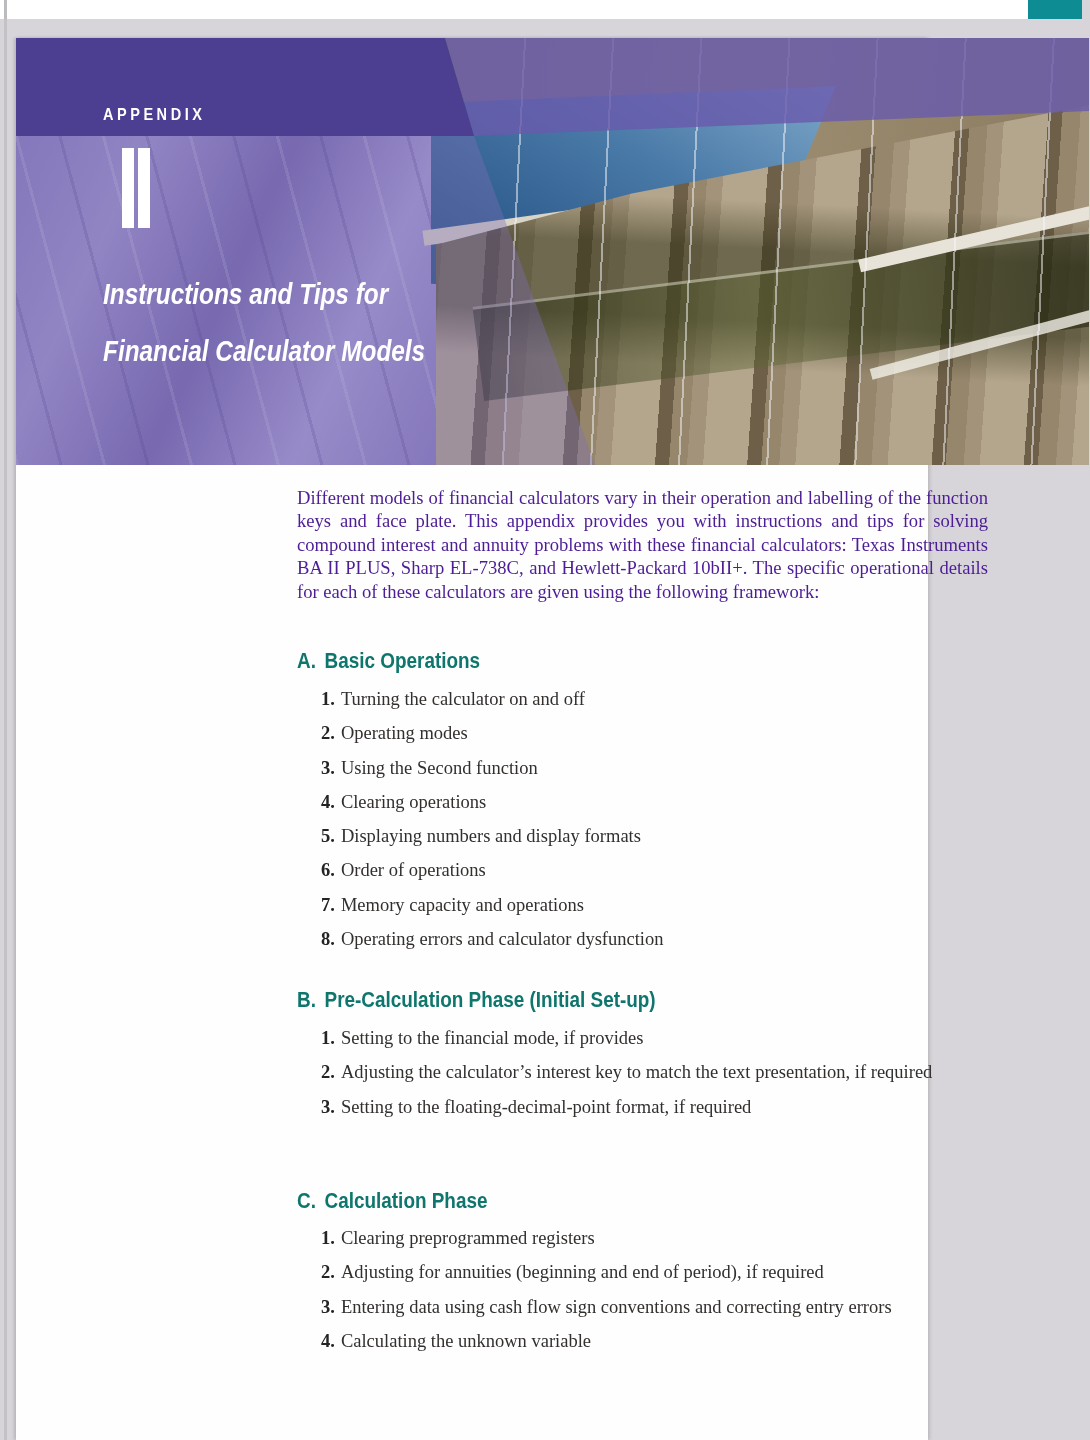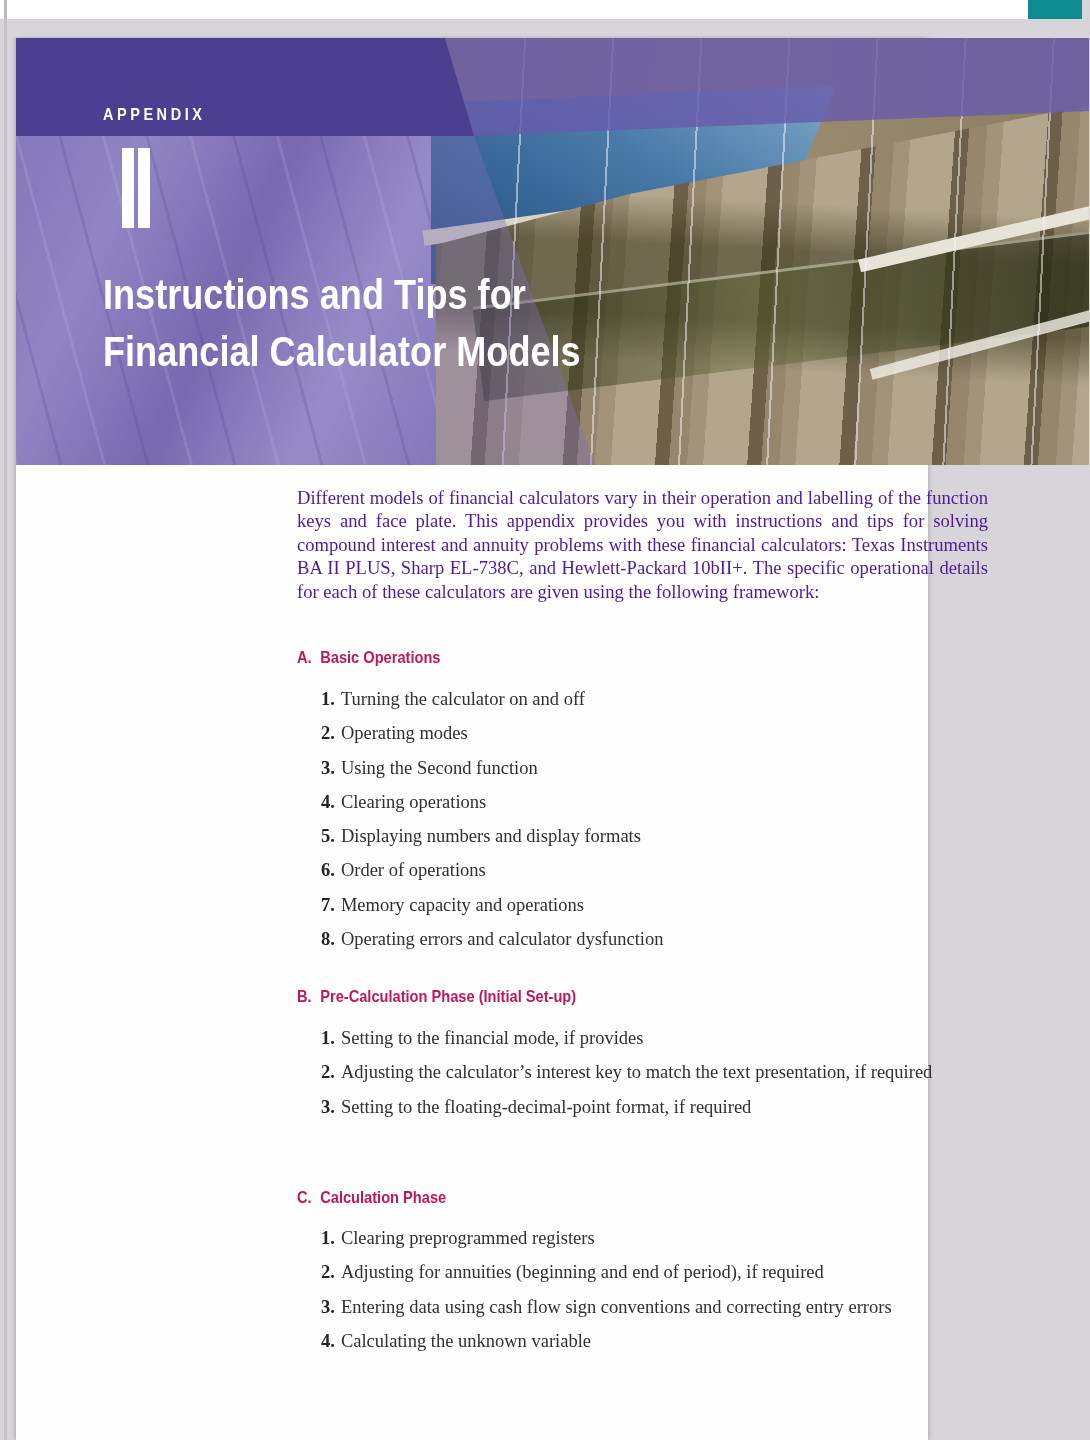--- a/index.html
+++ b/index.html
@@ -64,32 +64,32 @@
   .appendix-label{
     position:absolute;left:87px;top:67px;color:#ffffff;
     font-family:"Liberation Sans",sans-serif;font-weight:bold;font-size:16.5px;letter-spacing:4px;
   }
   .appendix-label .cond{display:inline-block;transform:scaleX(0.88);transform-origin:0 50%;}
   .numeral{position:absolute;left:106px;top:110px;height:80px;}
   .numeral .bar{display:inline-block;width:12px;height:80px;background:#ffffff;margin-right:4px;vertical-align:top;}
   .sr{position:absolute;width:1px;height:1px;overflow:hidden;clip-path:inset(50%);white-space:nowrap;}
   .banner-title{
     position:absolute;left:87px;top:228px;color:#ffffff;
-    font-family:"Liberation Sans",sans-serif;font-weight:bold;font-size:43px;line-height:57px;white-space:nowrap;
+    font-family:"Liberation Sans",sans-serif;font-weight:bold;font-size:29px;line-height:57px;white-space:nowrap;font-style:italic;
   }
   .banner-title .line{display:block;}
   .banner-title .cond{display:inline-block;transform:scaleX(0.84);transform-origin:0 50%;}
   
   .intro{
     position:absolute;left:281px;top:448px;width:691px;
     font-size:18.6px;line-height:23.4px;text-align:justify;color:#4c1d95;
   }
   .sec-head{
-    position:absolute;left:281px;color:#be185d;
-    font-family:"Liberation Sans",sans-serif;font-weight:bold;font-size:17px;white-space:nowrap;text-decoration:underline;
+    position:absolute;left:281px;color:#0f766e;
+    font-family:"Liberation Sans",sans-serif;font-weight:bold;font-size:22px;white-space:nowrap;text-decoration:underline;
   }
   .sec-head .cond{display:inline-block;transform:scaleX(0.86);transform-origin:0 50%;}
   .sec-head .lbl{margin-right:10px;}
   #head-a{top:610px;} #head-b{top:949px;} #head-c{top:1150px;}
   .num-list{position:absolute;left:305px;}
   #list-a{top:650px;} #list-b{top:989px;} #list-c{top:1189px;}
   .li{font-size:18.5px;line-height:23px;margin-bottom:11.3px;color:#322f2d;white-space:nowrap;}
   .li .num{font-weight:bold;margin-right:6px;color:#262422;}
 </style>
 </head>

